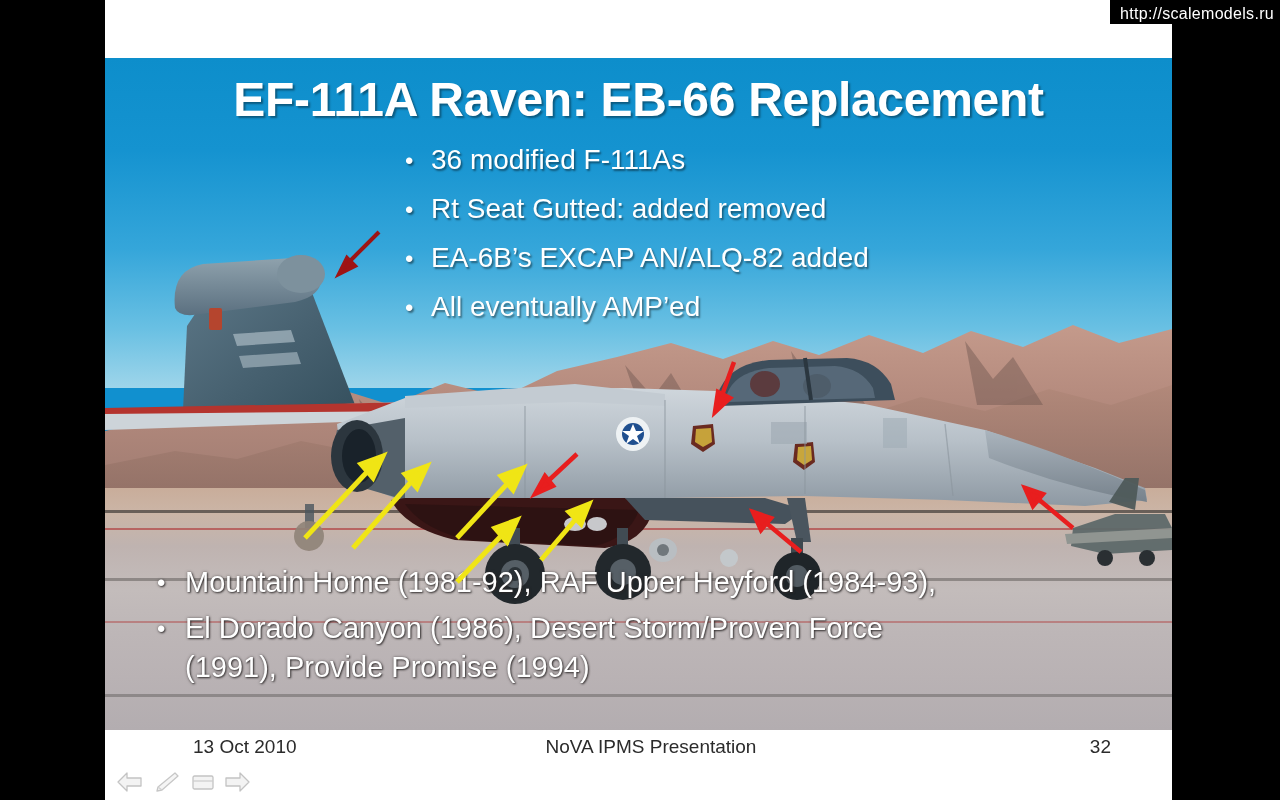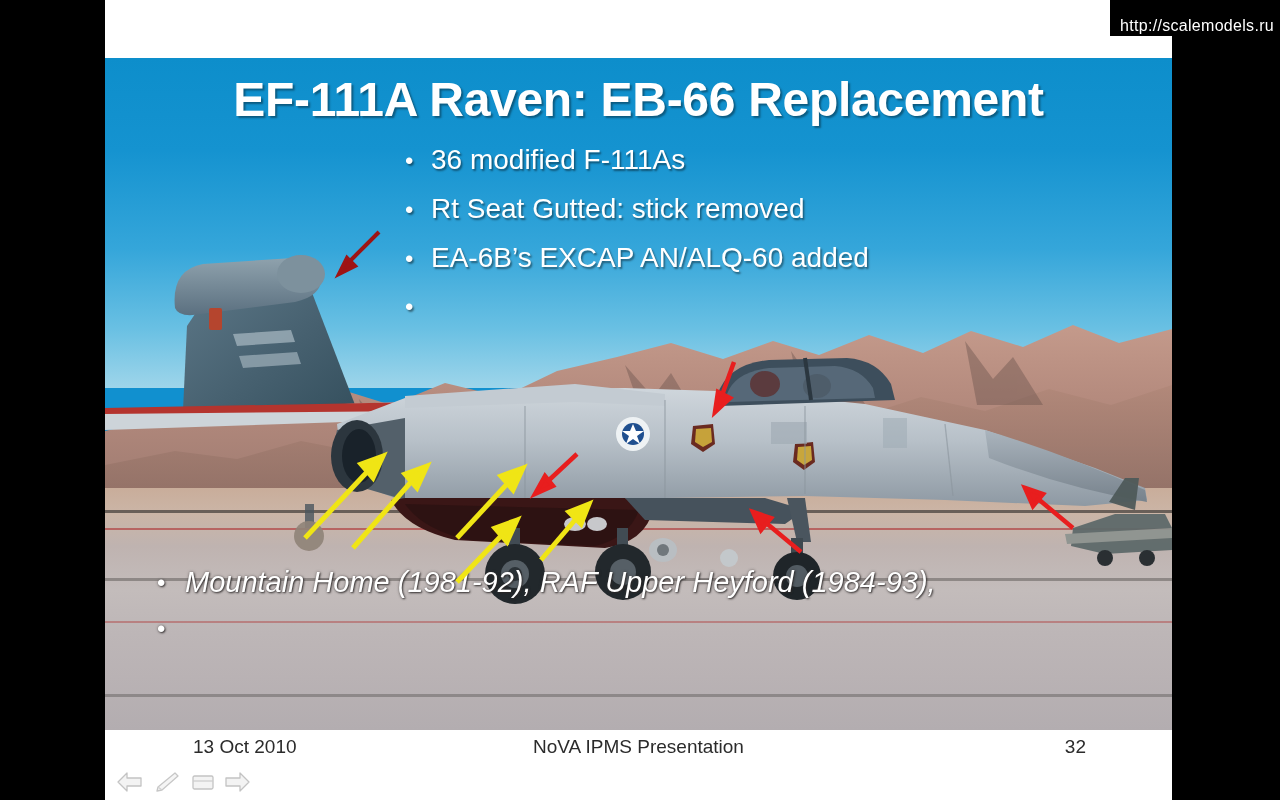--- a/index.html
+++ b/index.html
@@ -20,21 +20,21 @@
     background: #000000;
   }
 
   
   #watermark {
     position: absolute;
     top: 0px;
     right: 0px;
     height: 20px;
     line-height: 20px;
-    padding: 16px 6px 0 10px;
+    padding: 4px 6px 0 10px;
     background: #000000;
     color: #ffffff;
     font-size: 16px;
     letter-spacing: 0.3px;
     white-space: nowrap;
     font-family: "Liberation Sans", sans-serif;
     z-index: 40;
   }
 
   
@@ -163,33 +163,34 @@
     line-height: 39px;
     margin-bottom: 7px;
     text-shadow: 1px 1px 2px rgba(40,36,36,.85), 0 0 3px rgba(60,55,55,.6);
   }
   #bottom-bullets .dot {
     width: 28px;
     flex: 0 0 28px;
     font-size: 24px;
     line-height: 39px;
   }
-  #bottom-bullets .btxt { display: block; font-style: italic; }
+  #bottom-bullets .btxt { display: block; }
   #bottom-bullets .btxt span { display: block; }
 
   
   #footer {
     position: absolute;
     left: 0;
     top: 730px;
     width: 1067px;
     height: 35px;
     background: #ffffff;
     color: #2b2b2b;
     font-size: 19px;
+    padding-left: 25px;
   }
   #footer .f-date  { position: absolute; left: 88px;  top: 6px; }
   #footer .f-mid   { position: absolute; left: 0; top: 6px; width: 100%; text-align: center; }
   #footer .f-page  { position: absolute; right: 86px; top: 6px; }
 
   
   #navbar {
     position: absolute;
     left: 105px;
     top: 765px;
@@ -380,40 +381,45 @@
 
       <div id="title">EF-111A Raven: EB-66 Replacement</div>
 
       <div id="top-bullets">
         <div class="bl">
           <span class="dot">•</span>
           <span>36 modified F-111As</span>
         </div>
         <div class="bl">
           <span class="dot">•</span>
-          <span>Rt Seat Gutted: stick removed</span>
+          <span>Rt Seat Gutted: added removed</span>
         </div>
         <div class="bl">
           <span class="dot">•</span>
-          <span>EA-6B’s EXCAP AN/ALQ-60 added</span>
+          <span>EA-6B’s EXCAP AN/ALQ-82 added</span>
         </div>
         <div class="bl">
           <span class="dot">•</span>
+          <span>All eventually AMP’ed</span>
         </div>
       </div>
 
       <div id="bottom-bullets">
         <div class="bb">
           <span class="dot">•</span>
           <span class="btxt">
             <span>Mountain Home (1981-92), RAF Upper Heyford (1984-93),</span>
           </span>
         </div>
         <div class="bb">
           <span class="dot">•</span>
+          <span class="btxt">
+            <span>El Dorado Canyon (1986), Desert Storm/Proven Force</span>
+            <span>(1991), Provide Promise (1994)</span>
+          </span>
         </div>
       </div>
 
       <div class="ann" style="left:228px; top:168px;">
         <svg width="54" height="54" viewBox="0 0 54 54">
           <g stroke="#9e1414" stroke-width="4" fill="#9e1414">
             <line x1="46" y1="6" x2="14" y2="38"></line>
             <path d="M6,48 L22,40 L14,32 Z"></path>
           </g>
         </svg>

